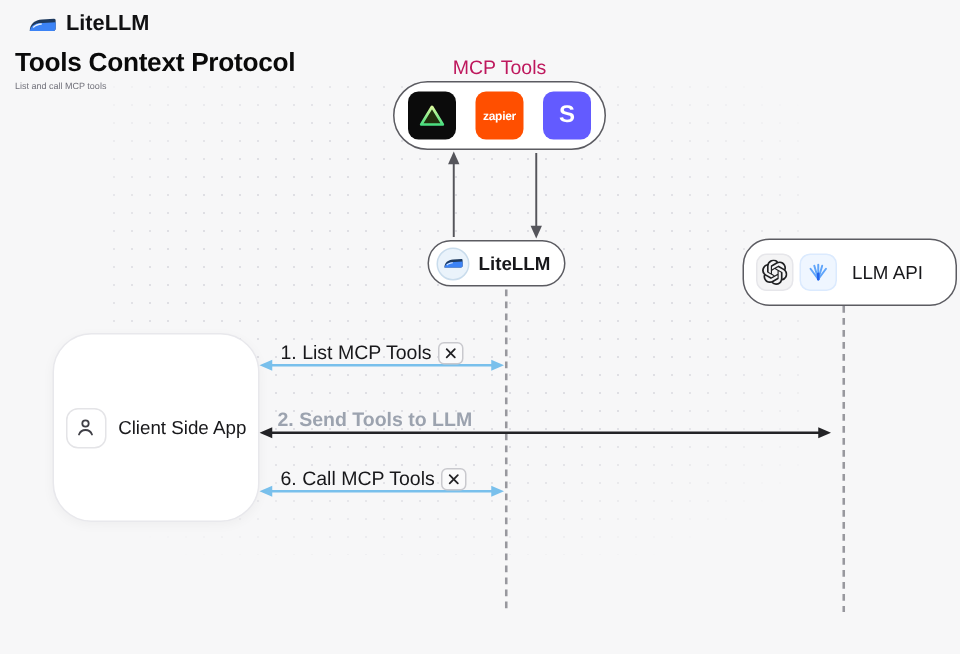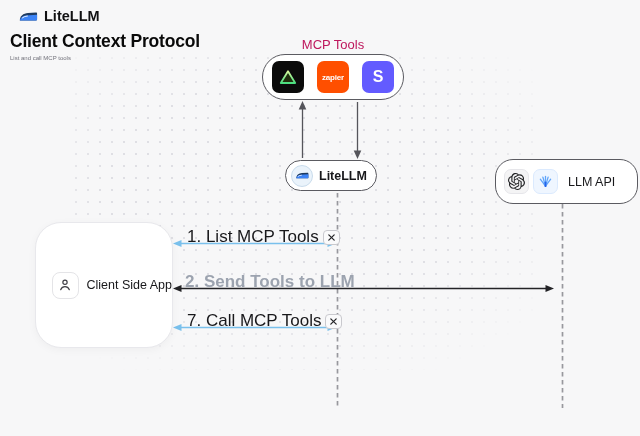--- a/index.html
+++ b/index.html
@@ -59,30 +59,30 @@
   }
   .badge-openai{background:#F4F4F5;border:1px solid #E6E6EA;}
   .badge-blue{background:#EFF6FF;border:1px solid #DBEAFE;}
   .llm-box .node-label{margin-left:6px;font-weight:500;}
 
   
   .client-box{
     left:35px;top:222px;width:138px;height:126px;box-sizing:border-box;
     background:#fff;border:1px solid #E8E8EC;border-radius:26px;
     box-shadow:0 2px 8px rgba(0,0,0,.04);
-    display:flex;align-items:center;justify-content:flex-end;gap:8px;
+    display:flex;align-items:center;justify-content:center;gap:8px;
   }
   .client-icon-sq{
     width:27px;height:27px;border-radius:8px;border:1px solid #E4E4E7;background:#fff;
     display:flex;align-items:center;justify-content:center;box-sizing:border-box;flex:0 0 auto;
   }
   .client-box .node-label{font-weight:500;}
 
   
-  .seq-label{font-size:17px;font-weight:500;color:#18181B;display:flex;align-items:center;gap:4px;white-space:nowrap;}
+  .seq-label{font-size:13px;font-weight:500;color:#18181B;display:flex;align-items:center;gap:4px;white-space:nowrap;}
   .seq-label.muted{color:#9CA3AF;font-weight:700;}
   .lbl-1{left:187px;top:227px;}
   .lbl-2{left:185px;top:272px;}
   .lbl-3{left:187px;top:311px;}
   .tools-badge{
     display:inline-flex;align-items:center;justify-content:center;
     width:15px;height:13px;border-radius:4px;border:1px solid #C9C9CE;background:#FAFAFB;
     position:relative;top:0.5px;
   }
   svg{display:block;}
@@ -129,21 +129,21 @@
 <div class="abs brand">
   <span>
     <svg width="20" height="13" viewBox="0 0 22 14">
       <path d="M2 11.5 C2 6.6 5.8 3.6 11 3.2 L19.8 2.6 C20.6 2.55 21 3.1 21 3.8 V10 C21 10.9 20.3 11.5 19.4 11.5 Z" fill="#1E3A5F"></path>
       <path d="M2.1 11.5 C2.5 8.6 4.8 6.4 8.4 5.9 L21 5.2 V10 C21 10.9 20.3 11.5 19.4 11.5 Z" fill="#3C83F6"></path>
       <path d="M4.2 8.6 C5.8 6.9 8.2 6 10.8 5.9 L10.8 7 C8.4 7.15 6.3 7.9 4.9 9.3 Z" fill="#E7F0FB"></path>
     </svg>
   </span>
   <span class="brand-text">LiteLLM</span>
 </div>
-<div class="abs page-title">Client Context Protocol</div>
+<div class="abs page-title">Tools Context Protocol</div>
 <div class="abs page-subtitle">List and call MCP tools</div>
 
 <div class="abs mcp-label">MCP Tools</div>
 <div class="abs mcp-box">
   <div class="tile tile-black">
     <span>
       <svg width="18" height="16" viewBox="0 0 18 16">
         <defs>
           <linearGradient id="tg" x1="0" y1="0" x2="0" y2="1">
             <stop offset="0" stop-color="#D9F99D"></stop>
@@ -208,20 +208,20 @@
     <svg width="9" height="9" viewBox="0 0 12 12" stroke="#232326" stroke-width="1.6" stroke-linecap="round">
       <path d="M2.4 2.4 L9.6 9.6"></path>
         <path d="M9.6 2.4 L2.4 9.6"></path>
     </svg>
   </span>
 </div>
 <div class="abs seq-label muted lbl-2">
   <span>2. Send Tools to LLM</span>
 </div>
 <div class="abs seq-label lbl-3">
-  <span>7. Call MCP Tools</span>
+  <span>6. Call MCP Tools</span>
   <span class="tools-badge">
     <svg width="9" height="9" viewBox="0 0 12 12" stroke="#232326" stroke-width="1.6" stroke-linecap="round">
       <path d="M2.4 2.4 L9.6 9.6"></path>
         <path d="M9.6 2.4 L2.4 9.6"></path>
     </svg>
   </span>
 </div>
 
 </body></html>

